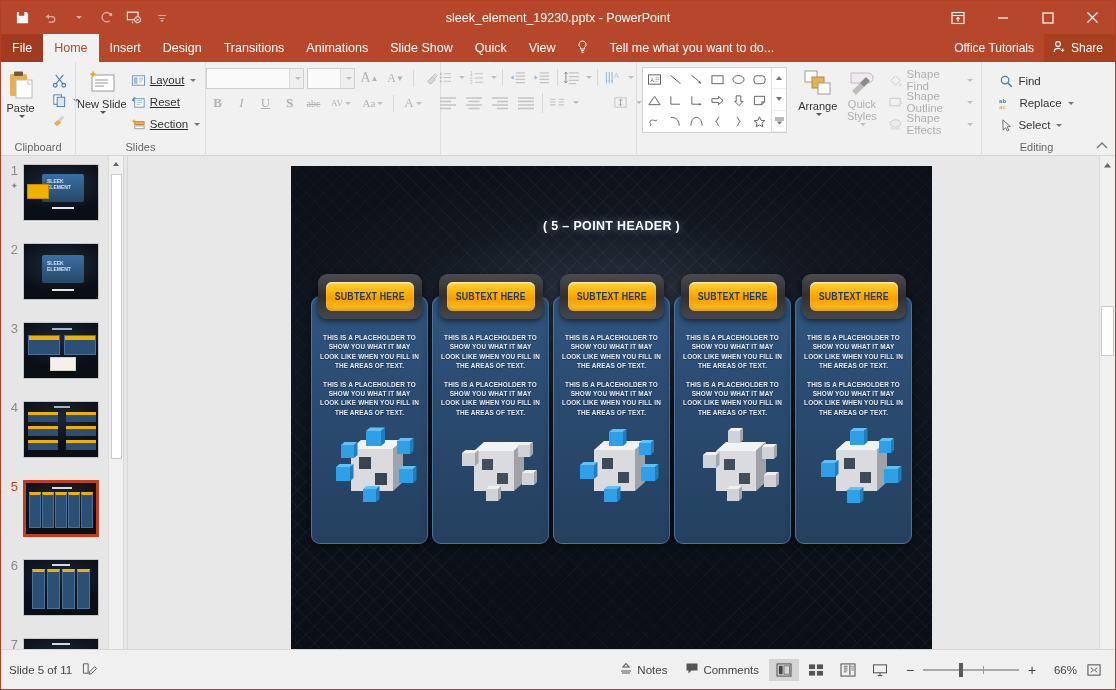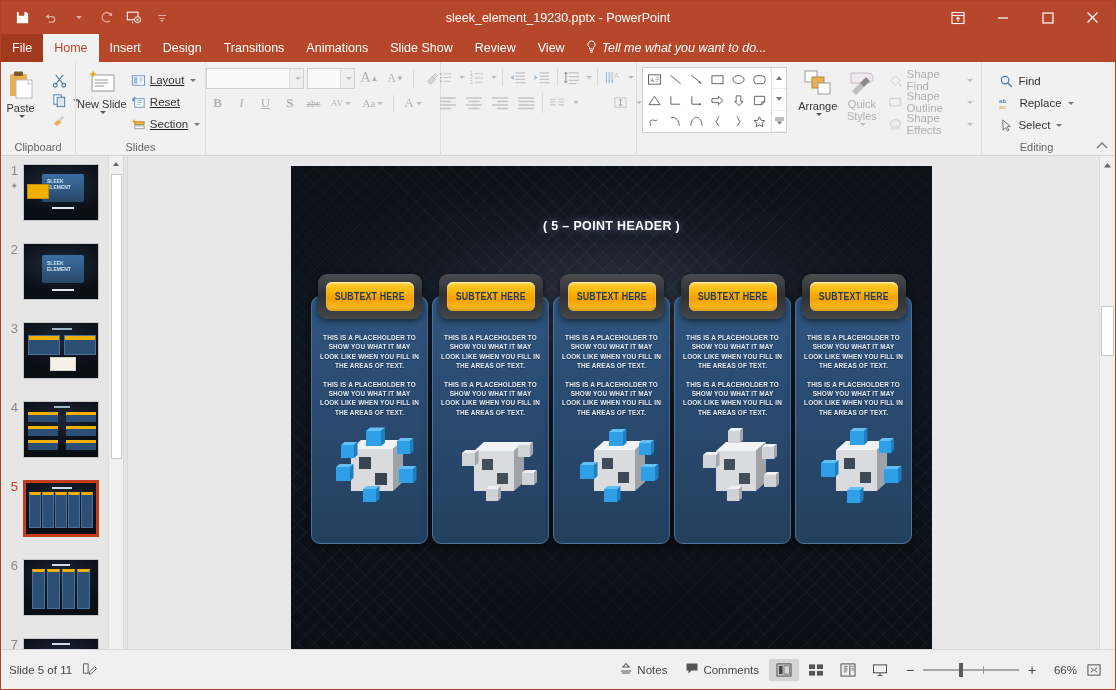--- a/index.html
+++ b/index.html
@@ -21,21 +21,21 @@
   .qat-btn.dim { opacity:.55; }
   .title-text { position:absolute; left:0; right:0; text-align:center; color:#fff; font-size:12.5px; pointer-events:none; }
   .win-ctrls { position:absolute; right:0; top:0; height:33px; display:flex; }
   .win-btn { width:45px; height:33px; display:flex; align-items:center; justify-content:center; color:#fff; cursor:pointer; }
 
   
   .tabbar { height:28px; background:#b7472a; display:flex; align-items:flex-end; position:relative; }
   .tab { height:28px; padding:0 11px; color:#fff; font-size:12.5px; display:flex; align-items:center; cursor:pointer; }
   .tab.file { background:#a23a1f; }
   .tab.active { background:#f1f1f1; color:#b7472a; }
-  .tellme { display:flex; align-items:center; gap:5px; color:#fff; font-size:12.5px; padding:0 10px; height:28px; cursor:pointer;font-style:italic; }
+  .tellme { display:flex; align-items:center; gap:22px; color:#fff; font-size:12.5px; padding:0 10px; height:28px; cursor:pointer; }
   .tb-right { position:absolute; right:0; bottom:0; height:28px; display:flex; align-items:center; }
   .office-user { color:#fff; font-size:12px; padding:0 10px; height:28px; display:flex; align-items:center; cursor:pointer; }
   .share-btn { color:#fff; font-size:12px; padding:0 12px 0 8px; height:28px; display:flex; align-items:center; gap:5px; background:#a8401f; cursor:pointer; }
 
   
   .ribbon { height:94px; background:#f1f1f1; display:flex; position:relative; border-bottom:1px solid #d4d4d4; }
   .rgroup { position:relative; height:94px; display:flex; flex-direction:column; align-items:center; padding:3px 0 0 0; }
   .rgroup + .rgroup { border-left:1px solid #dedede; }
   .rg-body { flex:1; display:flex; align-items:flex-start; padding:2px 5px 0 5px; }
   .rg-label { height:17px; line-height:17px; font-size:11px; color:#666; width:100%; text-align:center; position:relative; }
@@ -243,30 +243,43 @@
   </div>
 
   <div class="tabbar">
     <div class="tab file">File</div>
     <div class="tab active">Home</div>
     <div class="tab">Insert</div>
     <div class="tab">Design</div>
     <div class="tab">Transitions</div>
     <div class="tab">Animations</div>
     <div class="tab">Slide Show</div>
-    <div class="tab">Review</div>
+    <div class="tab">Quick</div>
     <div class="tab">View</div>
     <div class="tellme">
       <span>
         <svg width="11" height="14" viewBox="0 0 11 14">
             <path d="M5.5 1a3.5 3.5 0 00-2 6.4V9h4V7.4A3.5 3.5 0 005.5 1z" fill="none" stroke="#fff" stroke-width="1"></path>
             <path d="M3.9 10.6h3.2M4.3 12.2h2.4" stroke="#fff" stroke-width="1"></path>
           </svg>
       </span>
       <span>Tell me what you want to do...</span>
+    </div>
+    <div class="tb-right">
+      <div class="office-user">Office Tutorials</div>
+      <div class="share-btn">
+        <span>
+          <svg width="14" height="14" viewBox="0 0 14 14">
+              <circle cx="6" cy="4" r="2.4" fill="none" stroke="#fff" stroke-width="1.1"></circle>
+              <path d="M2.2 12c0-2.3 1.7-3.6 3.8-3.6 1 0 1.9.3 2.6.8" fill="none" stroke="#fff" stroke-width="1.1"></path>
+              <path d="M10.6 8.6v3.2M9 10.2h3.2" stroke="#fff" stroke-width="1.1"></path>
+            </svg>
+        </span>
+        <span>Share</span>
+      </div>
     </div>
   </div>
 
   <div class="ribbon">
 
     <div class="rgroup" style="width:74px">
       <div class="rg-body" style="align-items:flex-start;">
         <div class="bigbtn">
           <span class="ico">
             <svg width="32" height="32" viewBox="0 0 32 32">

